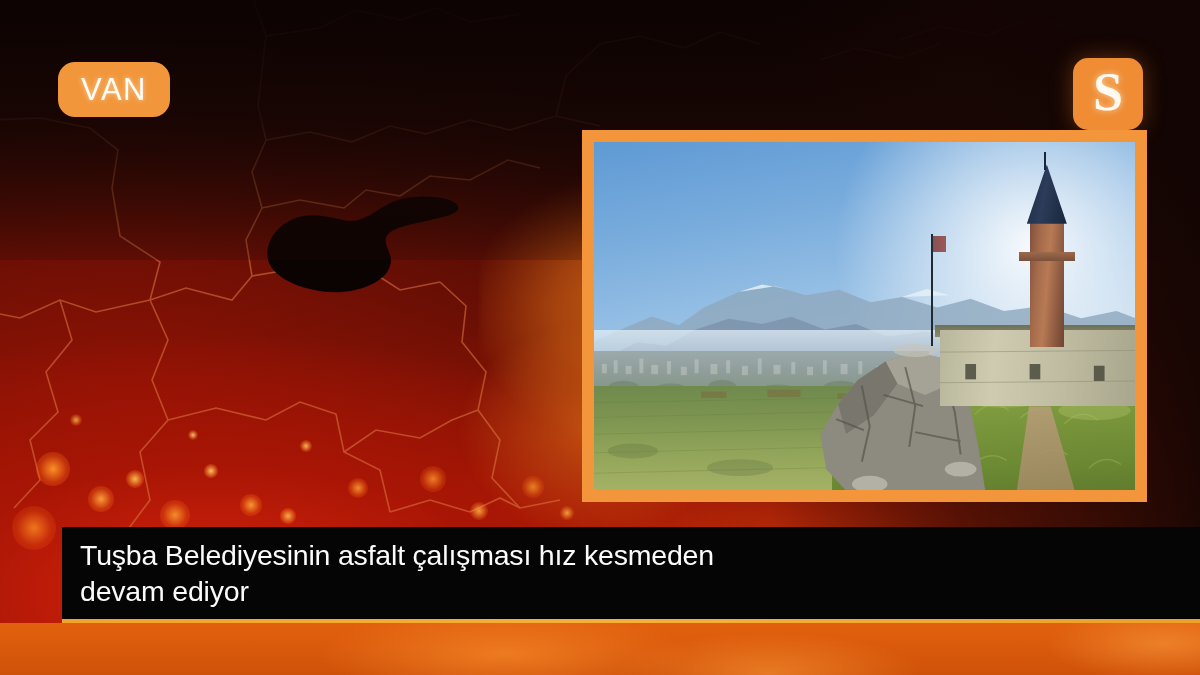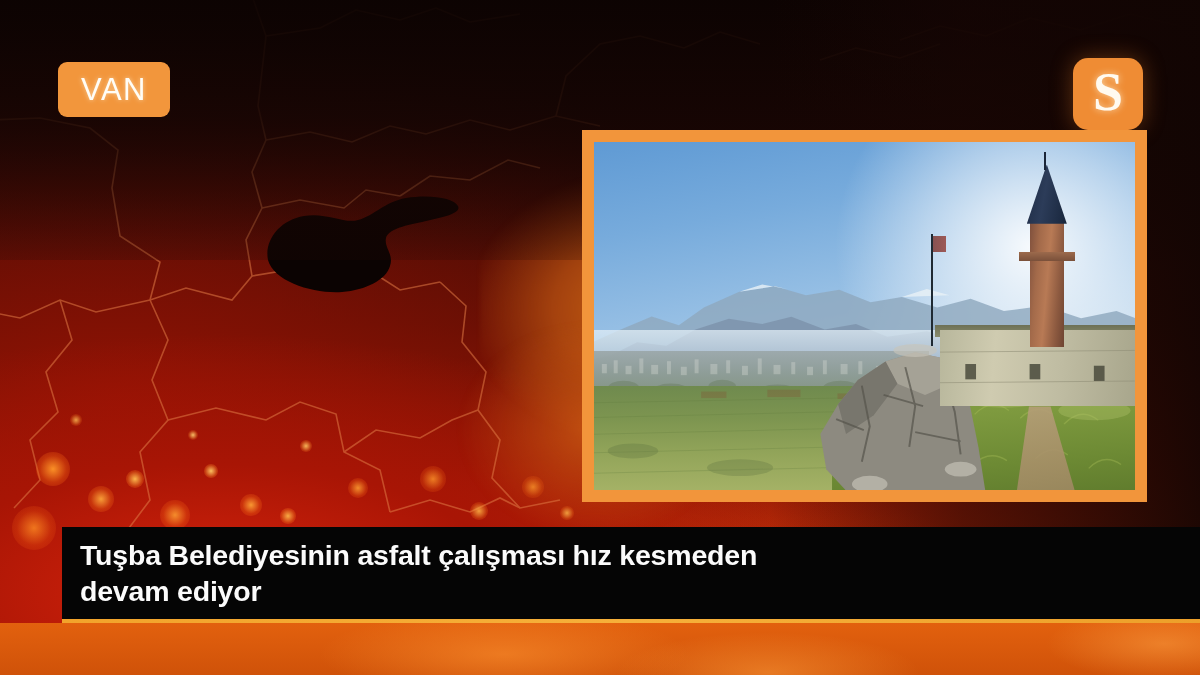--- a/index.html
+++ b/index.html
@@ -30,21 +30,21 @@
   .map-lines{position:absolute;inset:0;}
 
   
   .lake{position:absolute;left:262px;top:168px;width:200px;height:140px;}
 
   
   .bokeh{position:absolute;border-radius:50%;pointer-events:none;}
 
   
   .van-badge{position:absolute;left:58px;top:62px;width:112px;height:55px;
-    background:#f2963c;border-radius:9px;display:flex;align-items:center;justify-content:center;}
+    background:#f2963c;border-radius:17px;display:flex;align-items:center;justify-content:center;}
   .van-badge span{color:#fffdf6;font-size:31px;font-weight:400;letter-spacing:1.5px;
     font-family:"Liberation Sans",sans-serif;text-shadow:0 0 5px rgba(255,240,210,.65);}
 
   
   .s-logo{position:absolute;left:1073px;top:58px;width:70px;height:72px;
     background:#ef8c34;border-radius:15px;display:flex;align-items:center;justify-content:center;
     box-shadow:0 0 22px rgba(240,130,40,.35);}
   .s-logo span{color:#fffaf0;font-size:54px;font-weight:bold;line-height:1;
     font-family:"Liberation Serif",serif;text-shadow:0 0 7px rgba(255,235,200,.8);
     transform:translateY(-2px);}
@@ -90,21 +90,21 @@
     clip-path:polygon(50% 0%, 100% 100%, 0% 100%);}
   .minaret-spire{position:absolute;left:83.2%;top:3%;width:2px;height:5%;background:#1a2639;}
   .flag-pole{position:absolute;left:62.3%;top:26.5%;width:2px;height:32%;background:#1f2a33;}
   .flag{position:absolute;left:62.6%;top:27%;width:2.4%;height:4.5%;
     background:linear-gradient(90deg,#7d3a36 0%, #95413a 100%);opacity:.85;}
 
   
   .headline-bar{position:absolute;left:62px;top:527px;width:1138px;height:92px;
     background:#050505;display:flex;align-items:center;}
   .headline-bar h1{margin:0;padding:0 12px 0 18px;color:#fbfbfb;
-    font-size:28.5px;font-weight:bold;line-height:1.28;letter-spacing:-.2px;
+    font-size:28.5px;font-weight:normal;line-height:1.28;letter-spacing:-.2px;
     font-family:"Liberation Sans",sans-serif;max-width:680px;}
   .headline-rule{position:absolute;left:62px;top:619px;width:1138px;height:4px;
     background:linear-gradient(90deg,#f2a32b 0%, #f6b03a 50%, #eda02a 100%);}
 
   
   .bottom-strip{position:absolute;left:0;top:623px;width:1200px;height:52px;
     background:
       radial-gradient(ellipse 22% 120% at 42% 60%, rgba(255,150,50,.55) 0%, rgba(255,150,50,0) 70%),
       radial-gradient(ellipse 18% 110% at 64% 95%, rgba(255,160,60,.5) 0%, rgba(255,160,60,0) 70%),
       radial-gradient(ellipse 14% 100% at 97% 40%, rgba(255,165,70,.5) 0%, rgba(255,165,70,0) 70%),

